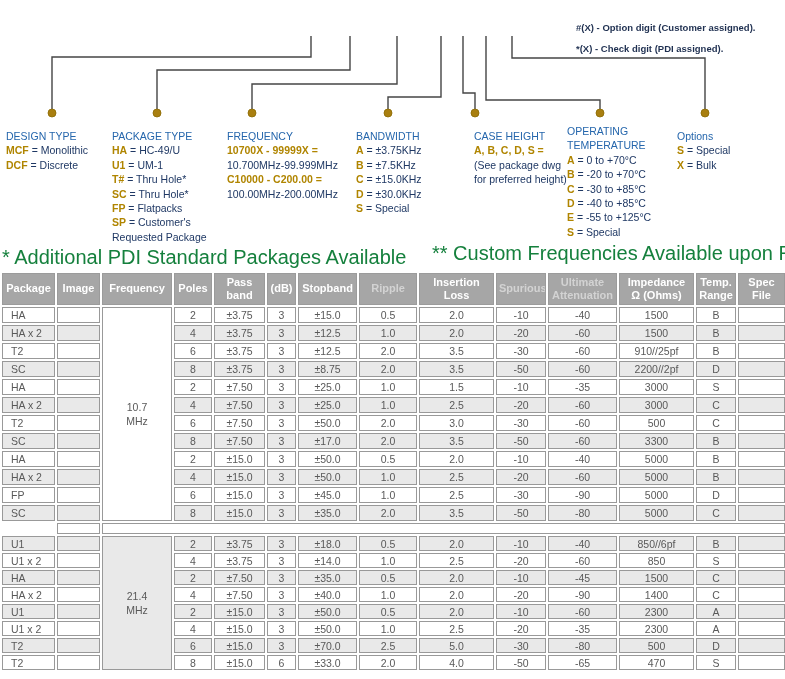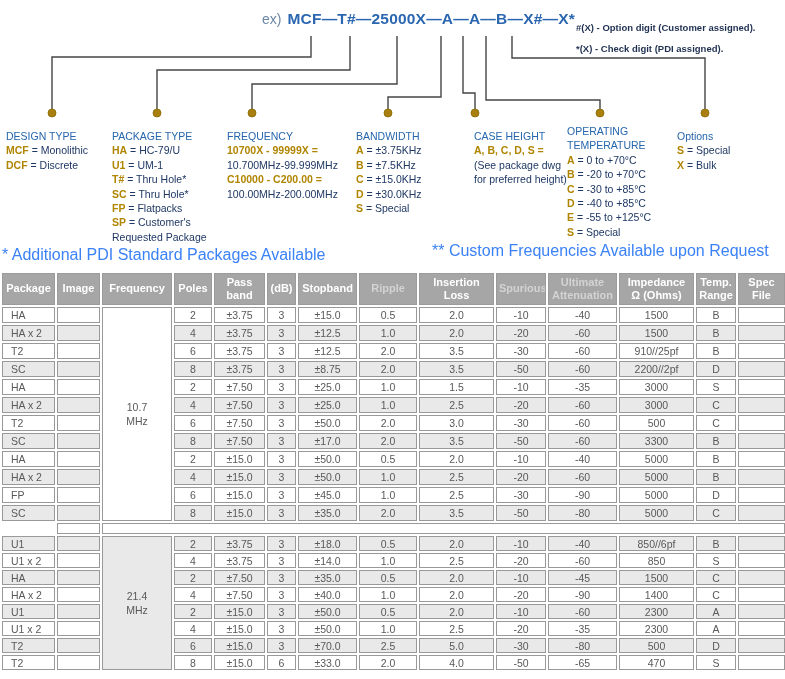--- a/index.html
+++ b/index.html
@@ -12,21 +12,21 @@
   #connectors{position:absolute;left:0;top:0;}
   .pn{position:absolute;left:262px;top:10px;white-space:nowrap;}
   .pn .ex{color:#6d87a6;font-size:14px;margin-right:6px;}
   .pn .code{color:#2b67b0;font-weight:bold;font-size:15.5px;letter-spacing:.2px;}
   .pn-note{position:absolute;left:576px;white-space:nowrap;font-size:9.5px;font-weight:600;color:#1e2f50;}
   .lg{position:absolute;font-size:10.5px;line-height:14.4px;}
   .lg-title{color:#2566ac;font-weight:normal;}
   .lg-line .c{color:#b08500;font-weight:bold;}
   .lg-line .d{color:#1f3864;}
   
-  .note{position:absolute;font-size:16px;color:#3b82f6;white-space:nowrap;}
+  .note{position:absolute;font-size:20px;color:#15803d;white-space:nowrap;}
   #note-left{left:2px;top:246px;}
   #note-right{left:432px;top:242px;}
   
   #spec-table{
     position:absolute;left:0;top:271px;width:785px;
     border-collapse:separate;border-spacing:2px;table-layout:fixed;
     font-size:10.5px;color:#595959;
   }
   #spec-table th{
     background:#a6a6a6;color:#ffffff;font-weight:bold;font-size:11px;
@@ -64,37 +64,34 @@
       <circle cx="52" cy="113" r="4"></circle>
       <circle cx="157" cy="113" r="4"></circle>
       <circle cx="252" cy="113" r="4"></circle>
       <circle cx="388" cy="113" r="4"></circle>
       <circle cx="475" cy="113" r="4"></circle>
       <circle cx="600" cy="113" r="4"></circle>
       <circle cx="705" cy="113" r="4"></circle>
     </g>
   </svg>
 
-  <div class="pn">
-    <span class="ex">ex)</span><span class="code">MCF—T#—25000X—A—A—B—X#—X*</span>
-  </div>
   <div class="pn-note" style="top:22px;">#(X) - Option digit (Customer assigned).</div>
   <div class="pn-note" style="top:43px;">*(X) - Check digit (PDI assigned).</div>
 
   <div class="lg" style="left:6px;top:129px;width:106px;">
     <div class="lg-title">DESIGN TYPE</div>
     <div>
         <div class="lg-line"><span class="c">MCF</span> <span class="d">= Monolithic</span></div>
         <div class="lg-line"><span class="c">DCF</span> <span class="d">= Discrete</span></div>
       </div>
   </div>
   <div class="lg" style="left:112px;top:129px;width:116px;">
     <div class="lg-title">PACKAGE TYPE</div>
     <div>
-        <div class="lg-line"><span class="c">HA</span> <span class="d">= HC-79/U</span></div>
+        <div class="lg-line"><span class="c">HA</span> <span class="d">= HC-49/U</span></div>
         <div class="lg-line"><span class="c">U1</span> <span class="d">= UM-1</span></div>
         <div class="lg-line"><span class="c">T#</span> <span class="d">= Thru Hole*</span></div>
         <div class="lg-line"><span class="c">SC</span> <span class="d">= Thru Hole*</span></div>
         <div class="lg-line"><span class="c">FP</span> <span class="d">= Flatpacks</span></div>
         <div class="lg-line"><span class="c">SP</span> <span class="d">= Customer's</span></div>
         <div class="lg-line"><span class="d">Requested Package</span></div>
       </div>
   </div>
   <div class="lg" style="left:227px;top:129px;width:130px;">
     <div class="lg-title">FREQUENCY</div>

